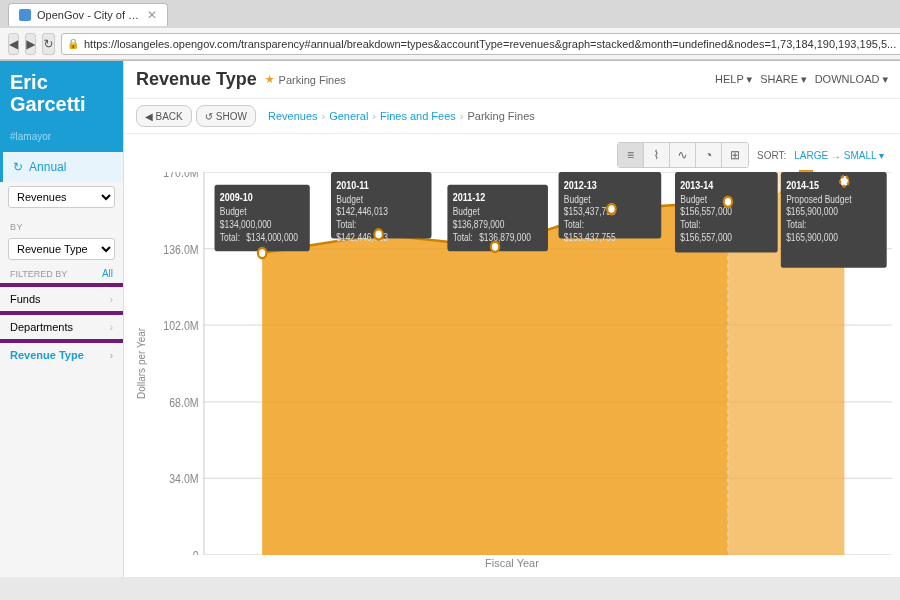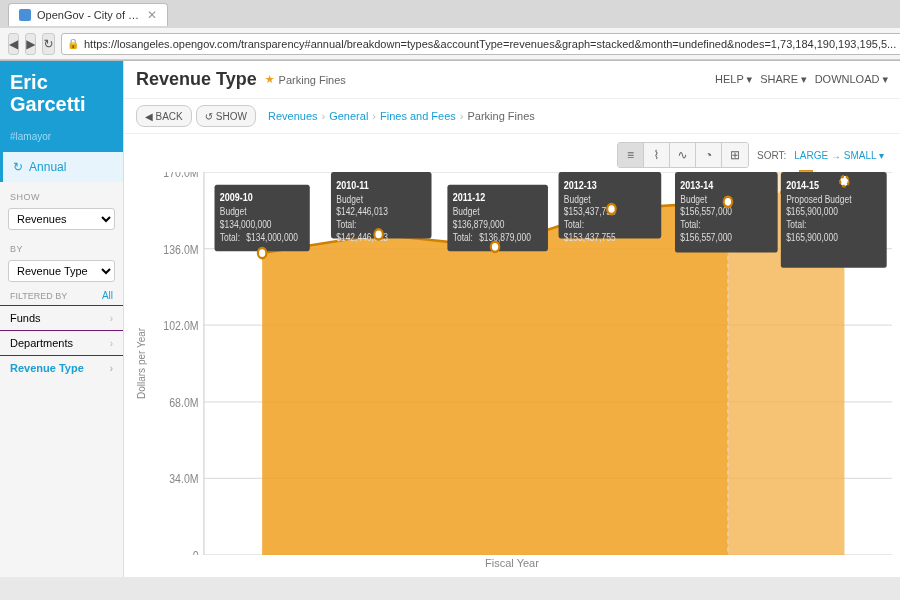--- a/index.html
+++ b/index.html
@@ -32,21 +32,21 @@
     .sidebar-nav-item { display: flex; align-items: center; gap: 6px; padding: 8px 10px; cursor: pointer; color: #1a9ed4; font-size: 12px; background: #e8f4fb; border-left: 3px solid #1a9ed4; }
     .sidebar-nav-icon { font-size: 12px; }
 
     .sidebar-section { padding: 6px 10px 2px; font-size: 9px; color: #999; text-transform: uppercase; letter-spacing: 0.5px; margin-top: 4px; }
     .sidebar-select { margin: 4px 8px; width: calc(100% - 16px); height: 22px; border: 1px solid #ccc; border-radius: 3px; background: #fff; font-size: 11px; padding: 0 4px; }
 
     .sidebar-filter-header { display: flex; align-items: center; justify-content: space-between; padding: 4px 10px; }
     .sidebar-filter-label { font-size: 9px; color: #999; text-transform: uppercase; }
     .sidebar-filter-all { font-size: 10px; color: #1a9ed4; cursor: pointer; }
 
-    .sidebar-filter-item { display: flex; align-items: center; justify-content: space-between; padding: 6px 10px; border-top: 1px solid #701a75; cursor: pointer; }
+    .sidebar-filter-item { display: flex; align-items: center; justify-content: space-between; padding: 6px 10px; border-top: 4px solid #701a75; cursor: pointer; }
     .sidebar-filter-item.active { color: #1a9ed4; font-weight: bold; }
     .sidebar-filter-chevron { color: #bbb; font-size: 10px; }
 
     
     .main-content { flex: 1; display: flex; flex-direction: column; overflow: hidden; }
 
     .content-header { display: flex; align-items: center; justify-content: space-between; padding: 8px 12px; border-bottom: 1px solid #eee; }
     .content-title { display: flex; align-items: center; gap: 8px; }
     .content-title-text { font-size: 18px; font-weight: bold; color: #333; }
     .content-title-filter { font-size: 11px; color: #666; display: flex; align-items: center; gap: 4px; }
@@ -116,21 +116,20 @@
     <div class="sidebar-header">
       <div class="sidebar-name">Eric<br>Garcetti</div>
       <div class="sidebar-handle">#lamayor</div>
     </div>
 
     <div class="sidebar-nav-item">
       <span class="sidebar-nav-icon">↻</span>
       <span>Annual</span>
     </div>
 
-    <div class="sidebar-section">SHOW</div>
     <select class="sidebar-select">
       <option>Revenues</option>
     </select>
 
     <div class="sidebar-section">BY</div>
     <select class="sidebar-select">
       <option>Revenue Type</option>
     </select>
 
     <div class="sidebar-filter-header">

